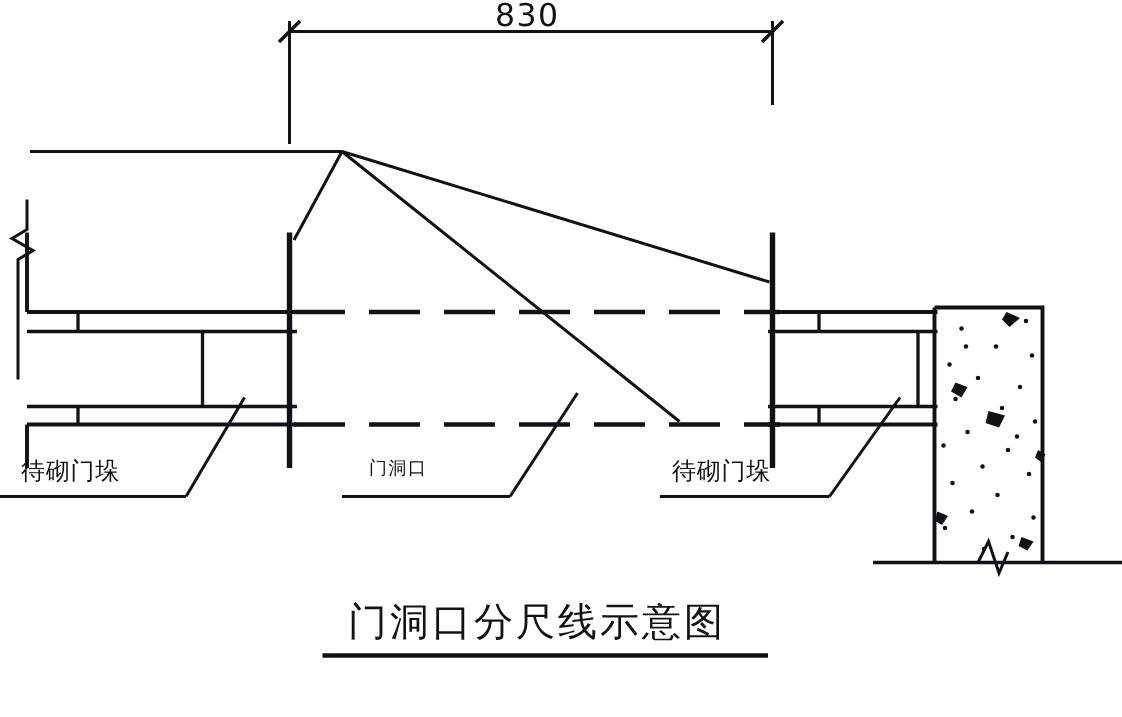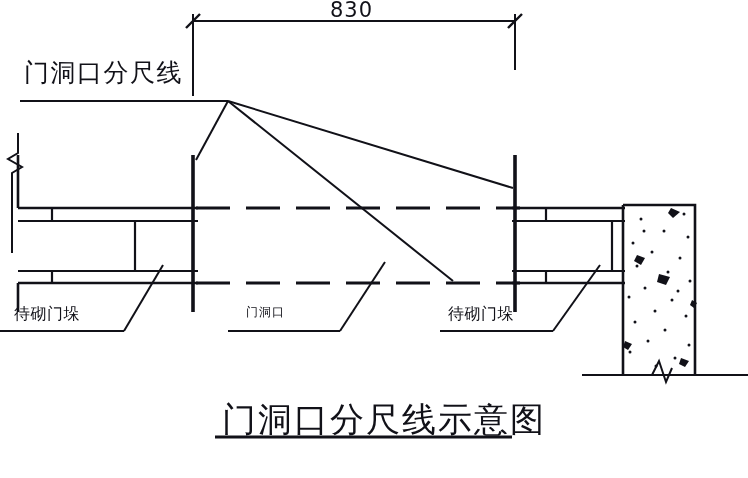--- a/index.html
+++ b/index.html
@@ -51,23 +51,23 @@
     font-size: 12px;
     letter-spacing: 1px;
   }
   #lbl-right-jamb {
     left: 448px;
     top: 306px;
     font-size: 16px;
     letter-spacing: 0.5px;
   }
   #lbl-title {
-    left: 222px;
+    left: 232px;
     top: 402px;
-    font-size: 34px;
+    font-size: 26px;
     letter-spacing: 2px;
     text-align: center;
   }
 </style>
 </head>
 <body>
 
 <div id="page">
 
   <svg id="drawing" width="748" height="478" viewBox="0 0 748 478">
@@ -195,21 +195,20 @@
 
       <line x1="440" y1="331" x2="553" y2="331" stroke="#111118" stroke-width="2"></line>
       <line x1="553" y1="331" x2="600" y2="265" stroke="#111118" stroke-width="2"></line>
     </g>
 
     <line x1="215" y1="437" x2="512" y2="437" stroke="#111118" stroke-width="3"></line>
   </svg>
 
   <div class="lbl" id="lbl-dim">830</div>
 
-  <div class="lbl" id="lbl-top">门洞口分尺线</div>
 
   <div class="lbl" id="lbl-left-jamb">待砌门垛</div>
 
   <div class="lbl" id="lbl-opening">门洞口</div>
 
   <div class="lbl" id="lbl-right-jamb">待砌门垛</div>
 
   <div class="lbl" id="lbl-title">门洞口分尺线示意图</div>
 
 </div>

